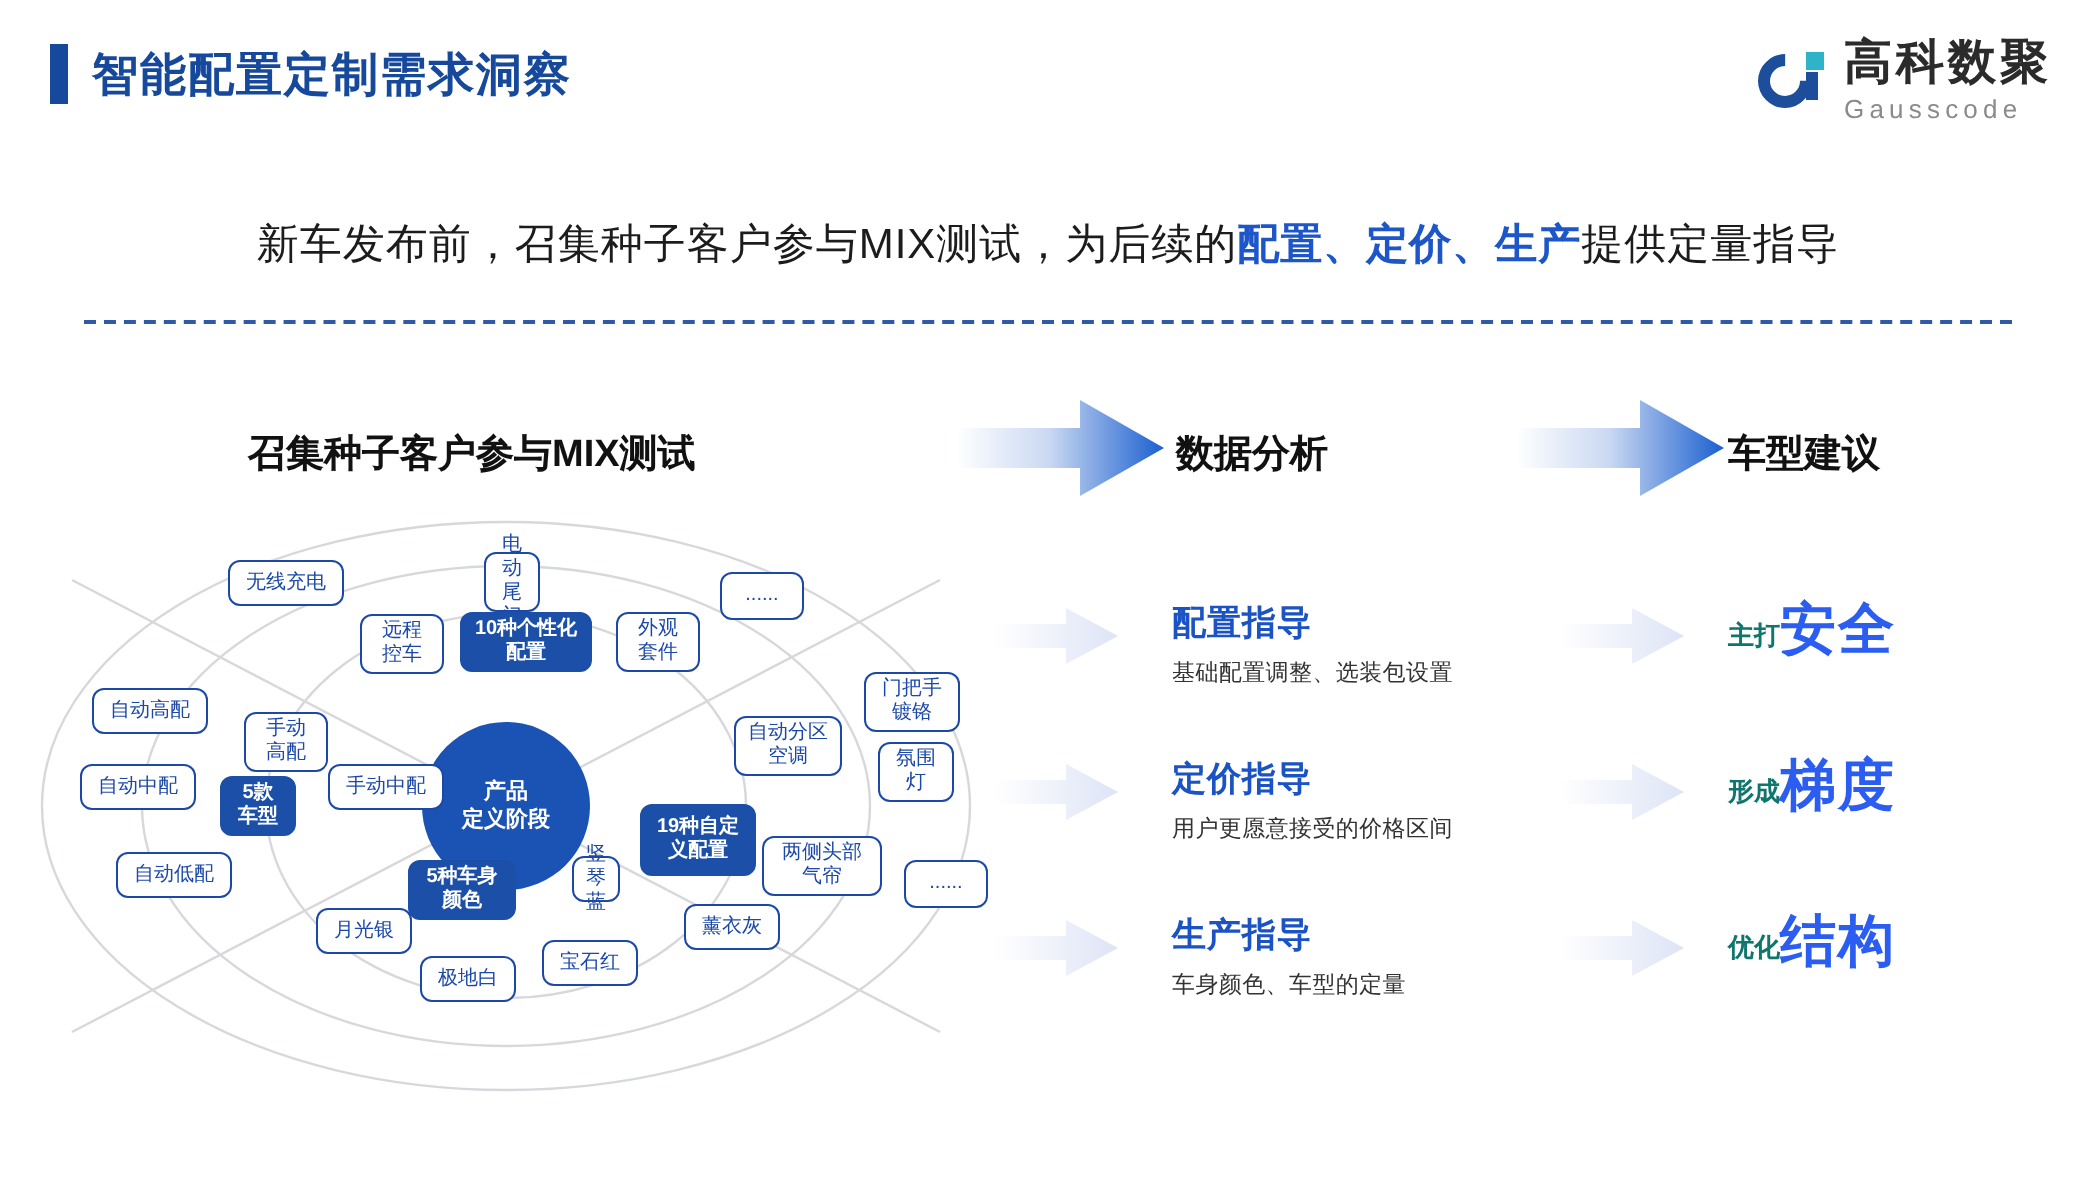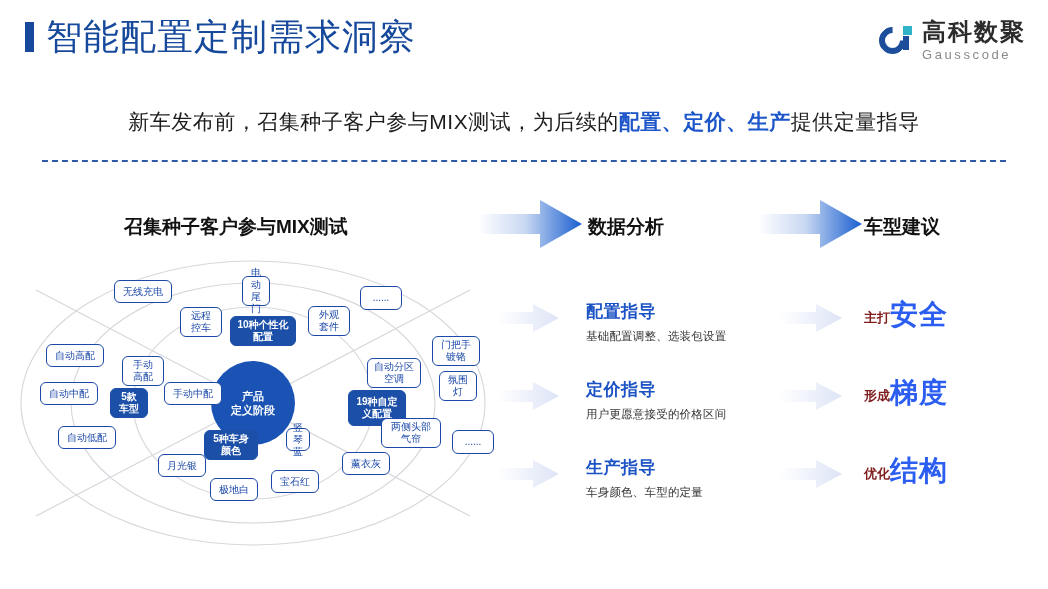--- a/index.html
+++ b/index.html
@@ -14,21 +14,21 @@
   .slide{position:relative;width:1048px;height:589px;}
 
   
   .header{position:absolute;left:0;top:0;width:1048px;height:78px;}
   .title-bar{
     position:absolute;left:25px;top:22px;width:9px;height:30px;
     background:#16499b;
   }
   .title-text{
     position:absolute;left:46px;top:18px;
-    font-size:36px;font-weight:normal;color:#16499b;
+    font-size:23px;font-weight:bold;color:#16499b;
     letter-spacing:1px;line-height:38px;
   }
   .logo{position:absolute;right:22px;top:20px;display:flex;align-items:center;gap:9px;}
   .logo-mark{position:relative;width:34px;height:34px;}
   .logo-mark .ring{
     position:absolute;left:0;top:3px;width:27px;height:27px;border-radius:50%;
     border:6px solid #1c4e9c;box-sizing:border-box;
     border-right-color:transparent;
     transform:rotate(-45deg);
   }
@@ -101,21 +101,21 @@
   .small-arrow{position:absolute;width:62px;height:30px;}
   #sa-l1{left:497px;top:303px;}
   #sa-l2{left:497px;top:381px;}
   #sa-l3{left:497px;top:459px;}
   #sa-r1{left:780px;top:303px;}
   #sa-r2{left:780px;top:381px;}
   #sa-r3{left:780px;top:459px;}
 
   
   .rrow{position:absolute;left:864px;display:flex;align-items:flex-end;}
-  .rrow .rpre{font-size:13px;font-weight:bold;color:#7f1d1d;padding-bottom:3px;}
+  .rrow .rpre{font-size:13px;font-weight:bold;color:#0f766e;padding-bottom:3px;}
   .rrow .rkey{font-size:28px;font-weight:bold;color:#2b5ef0;line-height:30px;letter-spacing:1px;}
   #rrow-1{top:300px;}
   #rrow-2{top:378px;}
   #rrow-3{top:456px;}
 </style>
 </head>
 <body>
 
 <div class="slide">
 
@@ -178,38 +178,38 @@
     </svg>
     <div class="core" id="core-circle" style="left: 193px; top: 103px; width: 84px; height: 84px;">产品
 定义阶段</div>
     <div id="tag-container">
         <div class="tag" style="left: 96px; top: 22px; width: 58px; height: 23px; display: flex; align-items: center; justify-content: center;">无线充电</div>
         <div class="tag" style="left: 224px; top: 18px; width: 28px; height: 30px; display: flex; align-items: center; justify-content: center;">电动
 尾门</div>
         <div class="tag" style="left: 342px; top: 28px; width: 42px; height: 24px; display: flex; align-items: center; justify-content: center;">......</div>
         <div class="tag" style="left: 162px; top: 49px; width: 42px; height: 30px; display: flex; align-items: center; justify-content: center;">远程
 控车</div>
-        <div class="tag fill" style="left: 212px; top: 58px; width: 66px; height: 30px; display: flex; align-items: center; justify-content: center;">10种个性化
+        <div class="tag fill" style="left: 212px; top: 48px; width: 66px; height: 30px; display: flex; align-items: center; justify-content: center;">10种个性化
 配置</div>
         <div class="tag" style="left: 290px; top: 48px; width: 42px; height: 30px; display: flex; align-items: center; justify-content: center;">外观
 套件</div>
         <div class="tag" style="left: 414px; top: 78px; width: 48px; height: 30px; display: flex; align-items: center; justify-content: center;">门把手
 镀铬</div>
         <div class="tag" style="left: 28px; top: 86px; width: 58px; height: 23px; display: flex; align-items: center; justify-content: center;">自动高配</div>
         <div class="tag" style="left: 104px; top: 98px; width: 42px; height: 30px; display: flex; align-items: center; justify-content: center;">手动
 高配</div>
         <div class="tag" style="left: 349px; top: 100px; width: 54px; height: 30px; display: flex; align-items: center; justify-content: center;">自动分区
 空调</div>
         <div class="tag" style="left: 421px; top: 113px; width: 38px; height: 30px; display: flex; align-items: center; justify-content: center;">氛围
 灯</div>
         <div class="tag" style="left: 22px; top: 124px; width: 58px; height: 23px; display: flex; align-items: center; justify-content: center;">自动中配</div>
         <div class="tag fill" style="left: 92px; top: 130px; width: 38px; height: 30px; display: flex; align-items: center; justify-content: center;">5款
 车型</div>
         <div class="tag" style="left: 146px; top: 124px; width: 58px; height: 23px; display: flex; align-items: center; justify-content: center;">手动中配</div>
-        <div class="tag fill" style="left: 302px; top: 132px; width: 58px; height: 36px; display: flex; align-items: center; justify-content: center; margin-left: 28px;">19种自定
+        <div class="tag fill" style="left: 302px; top: 144px; width: 58px; height: 36px; display: flex; align-items: center; justify-content: center;">19种自定
 义配置</div>
         <div class="tag" style="left: 363px; top: 160px; width: 60px; height: 30px; display: flex; align-items: center; justify-content: center;">两侧头部
 气帘</div>
         <div class="tag" style="left: 40px; top: 168px; width: 58px; height: 23px; display: flex; align-items: center; justify-content: center;">自动低配</div>
         <div class="tag fill" style="left: 186px; top: 172px; width: 54px; height: 30px; display: flex; align-items: center; justify-content: center;">5种车身
 颜色</div>
         <div class="tag" style="left: 268px; top: 170px; width: 24px; height: 23px; display: flex; align-items: center; justify-content: center; text-align: center;">竖琴蓝</div>
         <div class="tag" style="left: 434px; top: 172px; width: 42px; height: 24px; display: flex; align-items: center; justify-content: center;">......</div>
         <div class="tag" style="left: 140px; top: 196px; width: 48px; height: 23px; display: flex; align-items: center; justify-content: center; font-family: Liberation Serif, serif;">月光银</div>
         <div class="tag" style="left: 324px; top: 194px; width: 48px; height: 23px; display: flex; align-items: center; justify-content: center;">薰衣灰</div>

